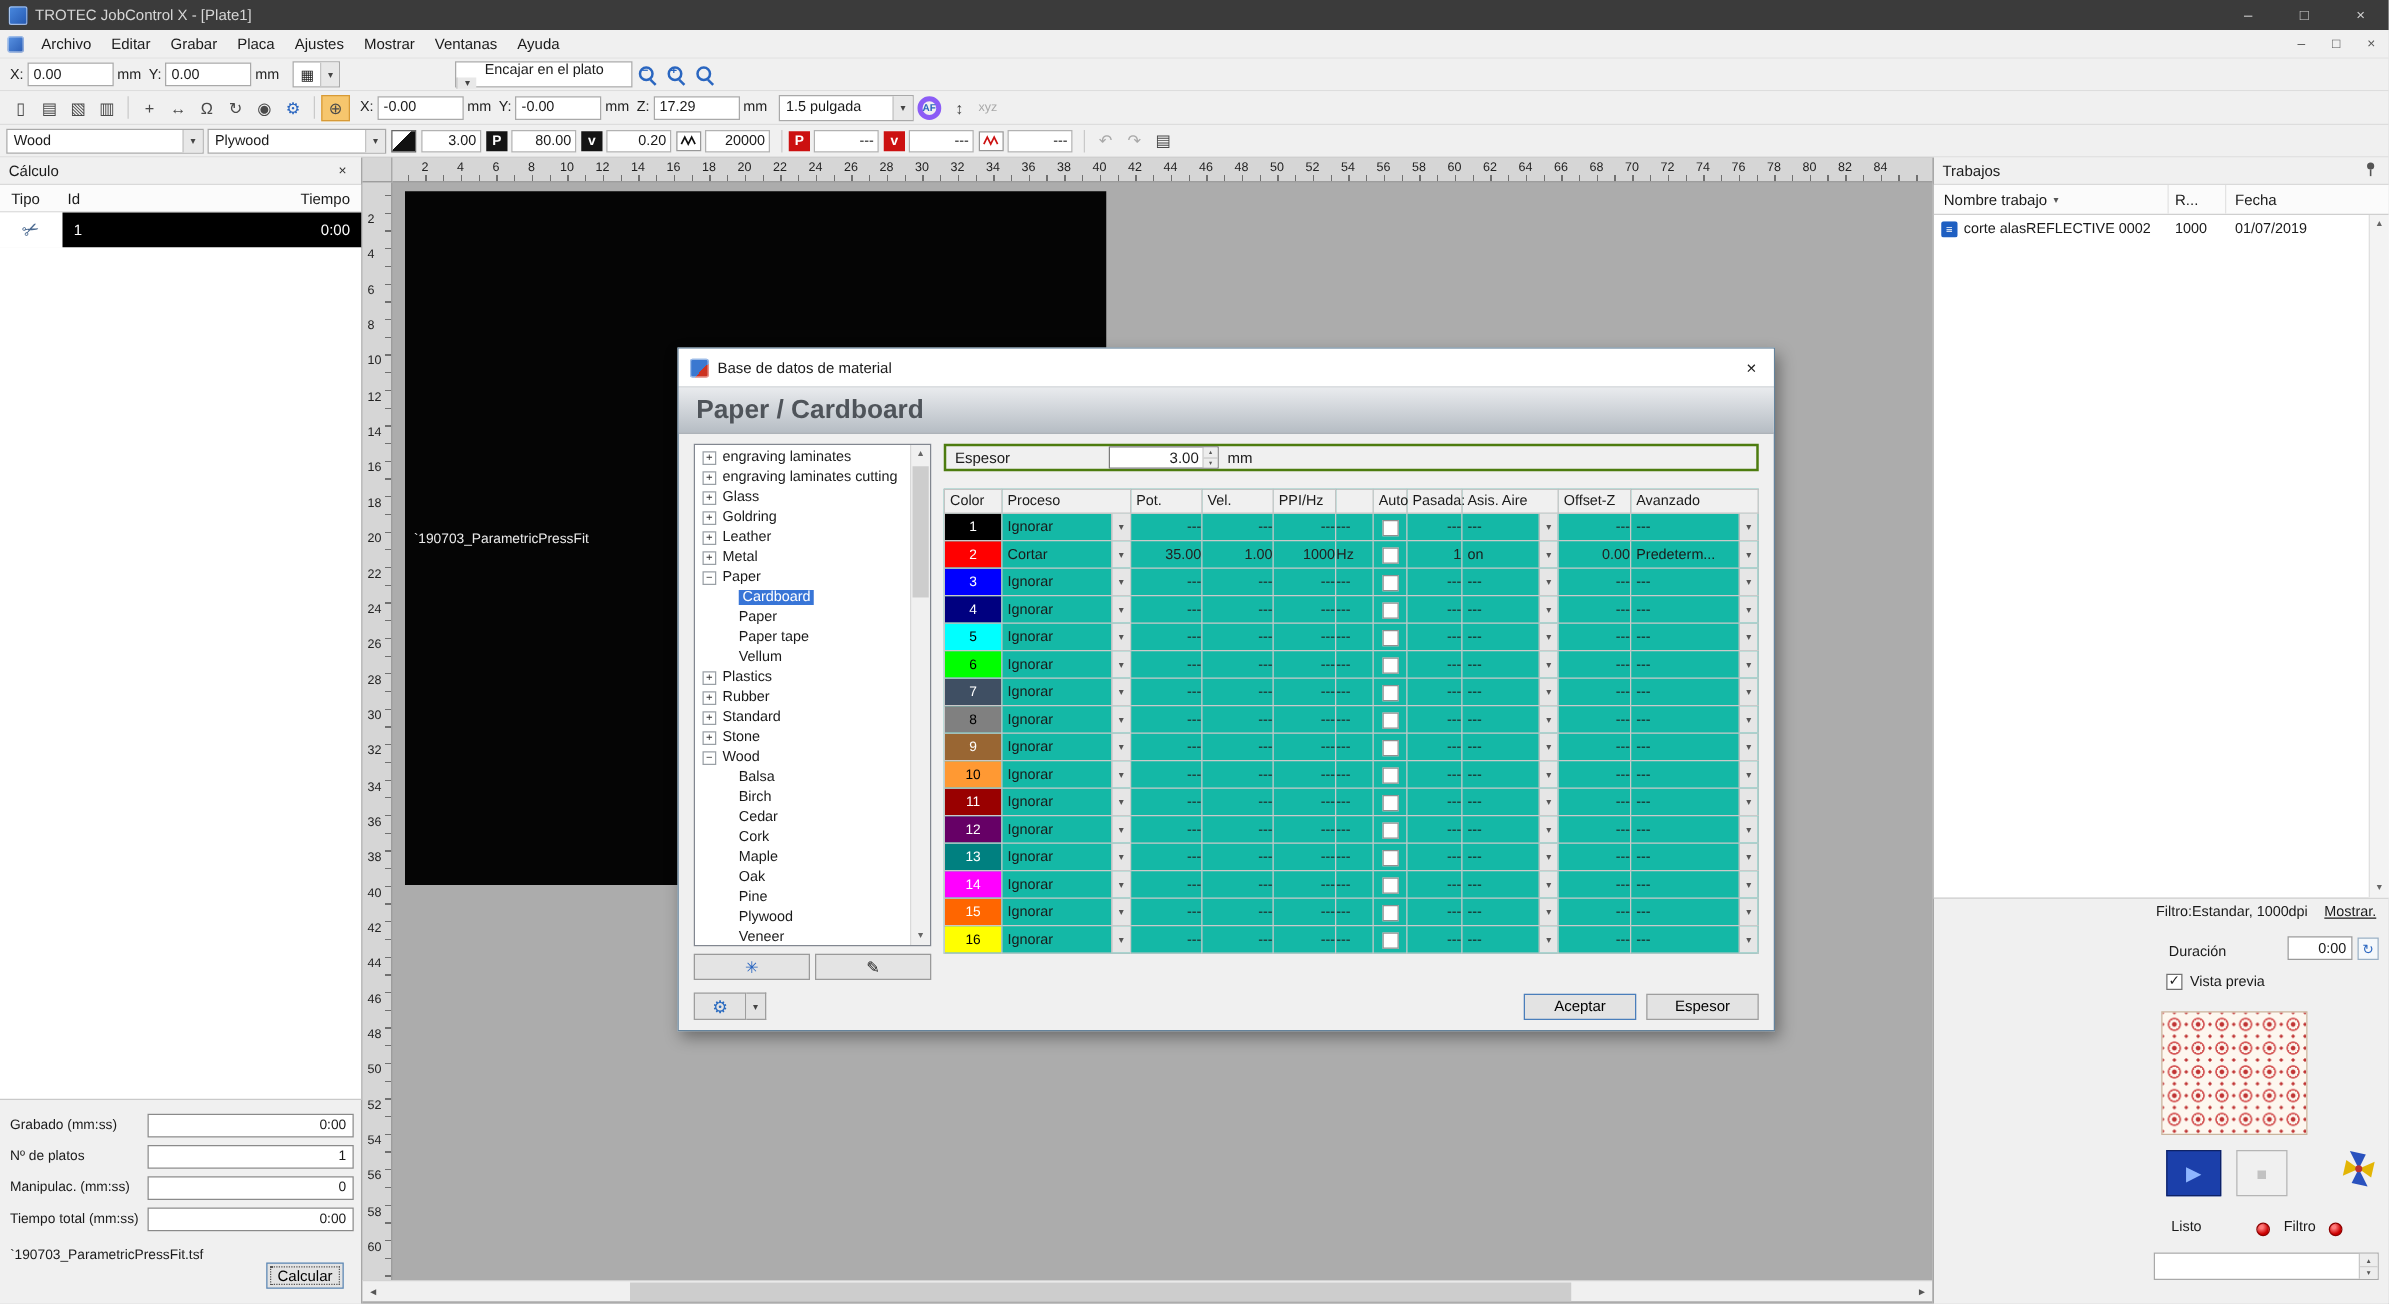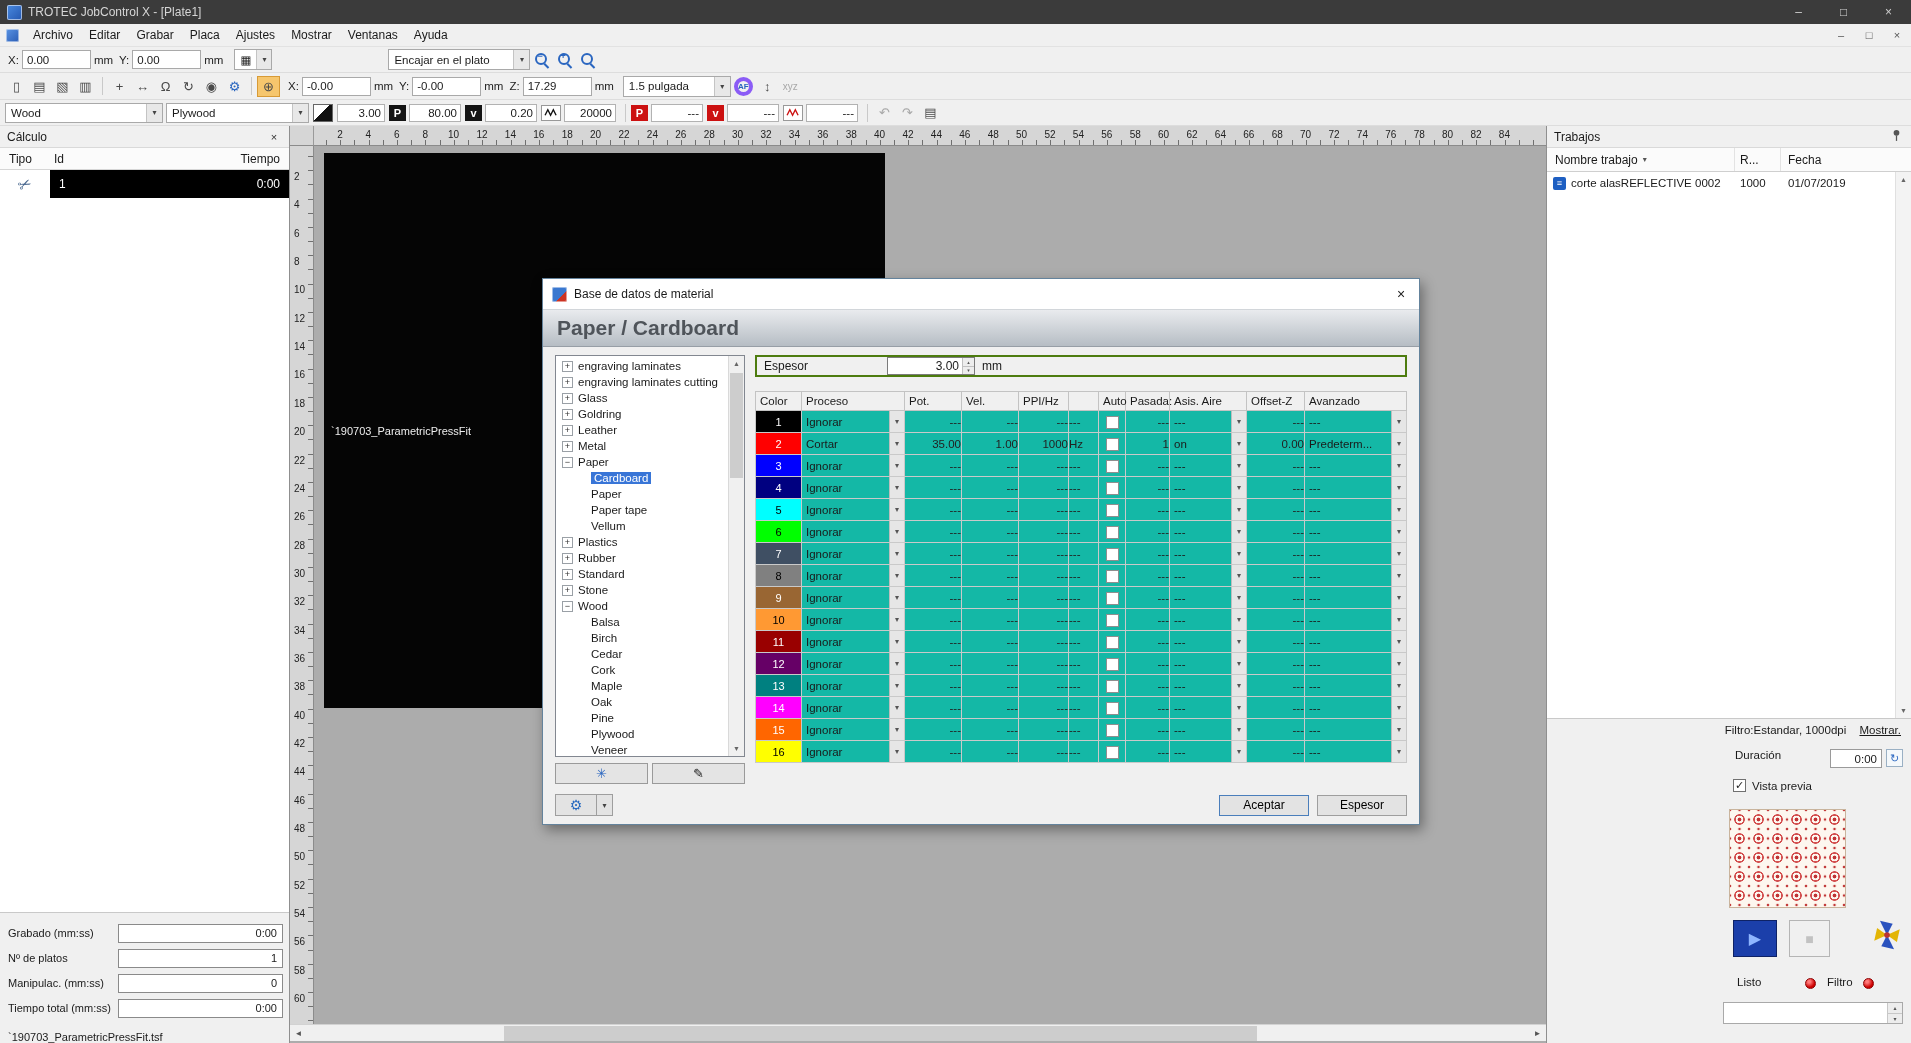--- a/index.html
+++ b/index.html
@@ -102,21 +102,21 @@
   .jr-name { width:188px; padding-left:6px; display:flex; align-items:center; gap:5px; white-space:nowrap; overflow:hidden; }
   .job-icon { width:13px; height:13px; background:#1e5fc2; border-radius:2px; color:#fff; font-size:9px; line-height:13px; text-align:center; flex:none; }
   .jr-r { width:46px; padding-left:5px; }
   .jr-fecha { flex:1; padding-left:7px; }
   .jobs-scroll { position:absolute; right:0; top:0; bottom:0; width:16px; background:#f3f3f3; border-left:1px solid #e0e0e0; }
   .jscroll-btn { position:absolute; left:0; width:15px; height:15px; display:flex; align-items:center; justify-content:center; font-size:7px; color:#666; }
   .jscroll-btn.up { top:0; } .jscroll-btn.down { bottom:0; }
   .jobs-bottom { flex:1; position:relative; font-size:11.5px; }
   .jb-filter { position:absolute; top:5px; right:10px; white-space:nowrap; }
   .jb-link { margin-left:10px; text-decoration:underline; }
-  .jb-duracion { position:absolute; top:30px; left:188px; right:8px; display:flex; align-items:flex-start; }
+  .jb-duracion { position:absolute; top:30px; left:188px; right:8px; display:flex; align-items:flex-end; }
   .jb-dur-field { width:52px; height:19px; background:#fff; border:1px solid #9a9a9a; display:flex; align-items:center; justify-content:flex-end; padding:0 4px; margin-left:auto; }
   .jb-refresh { width:17px; height:18px; border:1px solid #9ab0c4; background:#f4f8fb; color:#2a66c0; font-size:11px; display:flex; align-items:center; justify-content:center; margin-left:4px; }
   .jb-check { position:absolute; top:60px; left:186px; display:flex; align-items:center; gap:6px; }
   .cbx { width:13px; height:13px; border:1px solid #707070; background:#fff; font-size:11px; line-height:11px; text-align:center; color:#222; }
   .jb-thumb { position:absolute; top:90px; left:182px; width:117px; height:99px; border:1px solid #c9b49d; background-color:#fdf7ef;
     background-image:
       radial-gradient(circle, #c03434 1.5px, transparent 2.2px),
       radial-gradient(circle, #c03434 1px, transparent 1.6px),
       radial-gradient(circle, transparent 4px, #d35050 4px 5px, transparent 5.6px);
     background-size:19px 19px, 9.5px 9.5px, 19px 19px;
@@ -217,21 +217,21 @@
     <span class="tb-label">X:</span>
     <span class="tb-field">0.00</span>
     <span class="tb-label">mm</span>
     <span class="tb-label">Y:</span>
     <span class="tb-field">0.00</span>
     <span class="tb-label">mm</span>
     <div class="combo" style="width:38px; margin-left:8px;">
       <span class="combo-text">▦</span>
       <span class="combo-btn">▾</span>
     </div>
-    <div class="combo" style="width:142px; margin-left:116px;">
+    <div class="combo" style="width:142px; margin-left:92px;flex-direction:column;">
       <span class="combo-text">Encajar en el plato</span>
       <span class="combo-btn">▾</span>
     </div>
     <span class="mag">
         <span class="sign">−</span>
       </span>
     <span class="mag">
         <span class="sign">+</span>
       </span>
     <span class="mag"></span>
@@ -339,20 +339,23 @@
       <div class="cf-row">
         <span class="cf-label">Manipulac. (mm:ss)</span>
         <span class="cf-field">0</span>
       </div>
       <div class="cf-row">
         <span class="cf-label">Tiempo total (mm:ss)</span>
         <span class="cf-field">0:00</span>
       </div>
     </div>
     <div class="calc-file">`190703_ParametricPressFit.tsf</div>
+    <div class="calc-btnrow">
+      <button class="btn calc-btn">Calcular</button>
+    </div>
   </div>
 
   <div class="canvas">
     <div class="ruler-corner"></div>
     <div class="ruler-h">
         <span class="rnum" style="left:26px">2</span>
         <span class="rnum" style="left:54.4px">4</span>
         <span class="rnum" style="left:82.8px">6</span>
         <span class="rnum" style="left:111.19999999999999px">8</span>
         <span class="rnum" style="left:139.6px">10</span>

